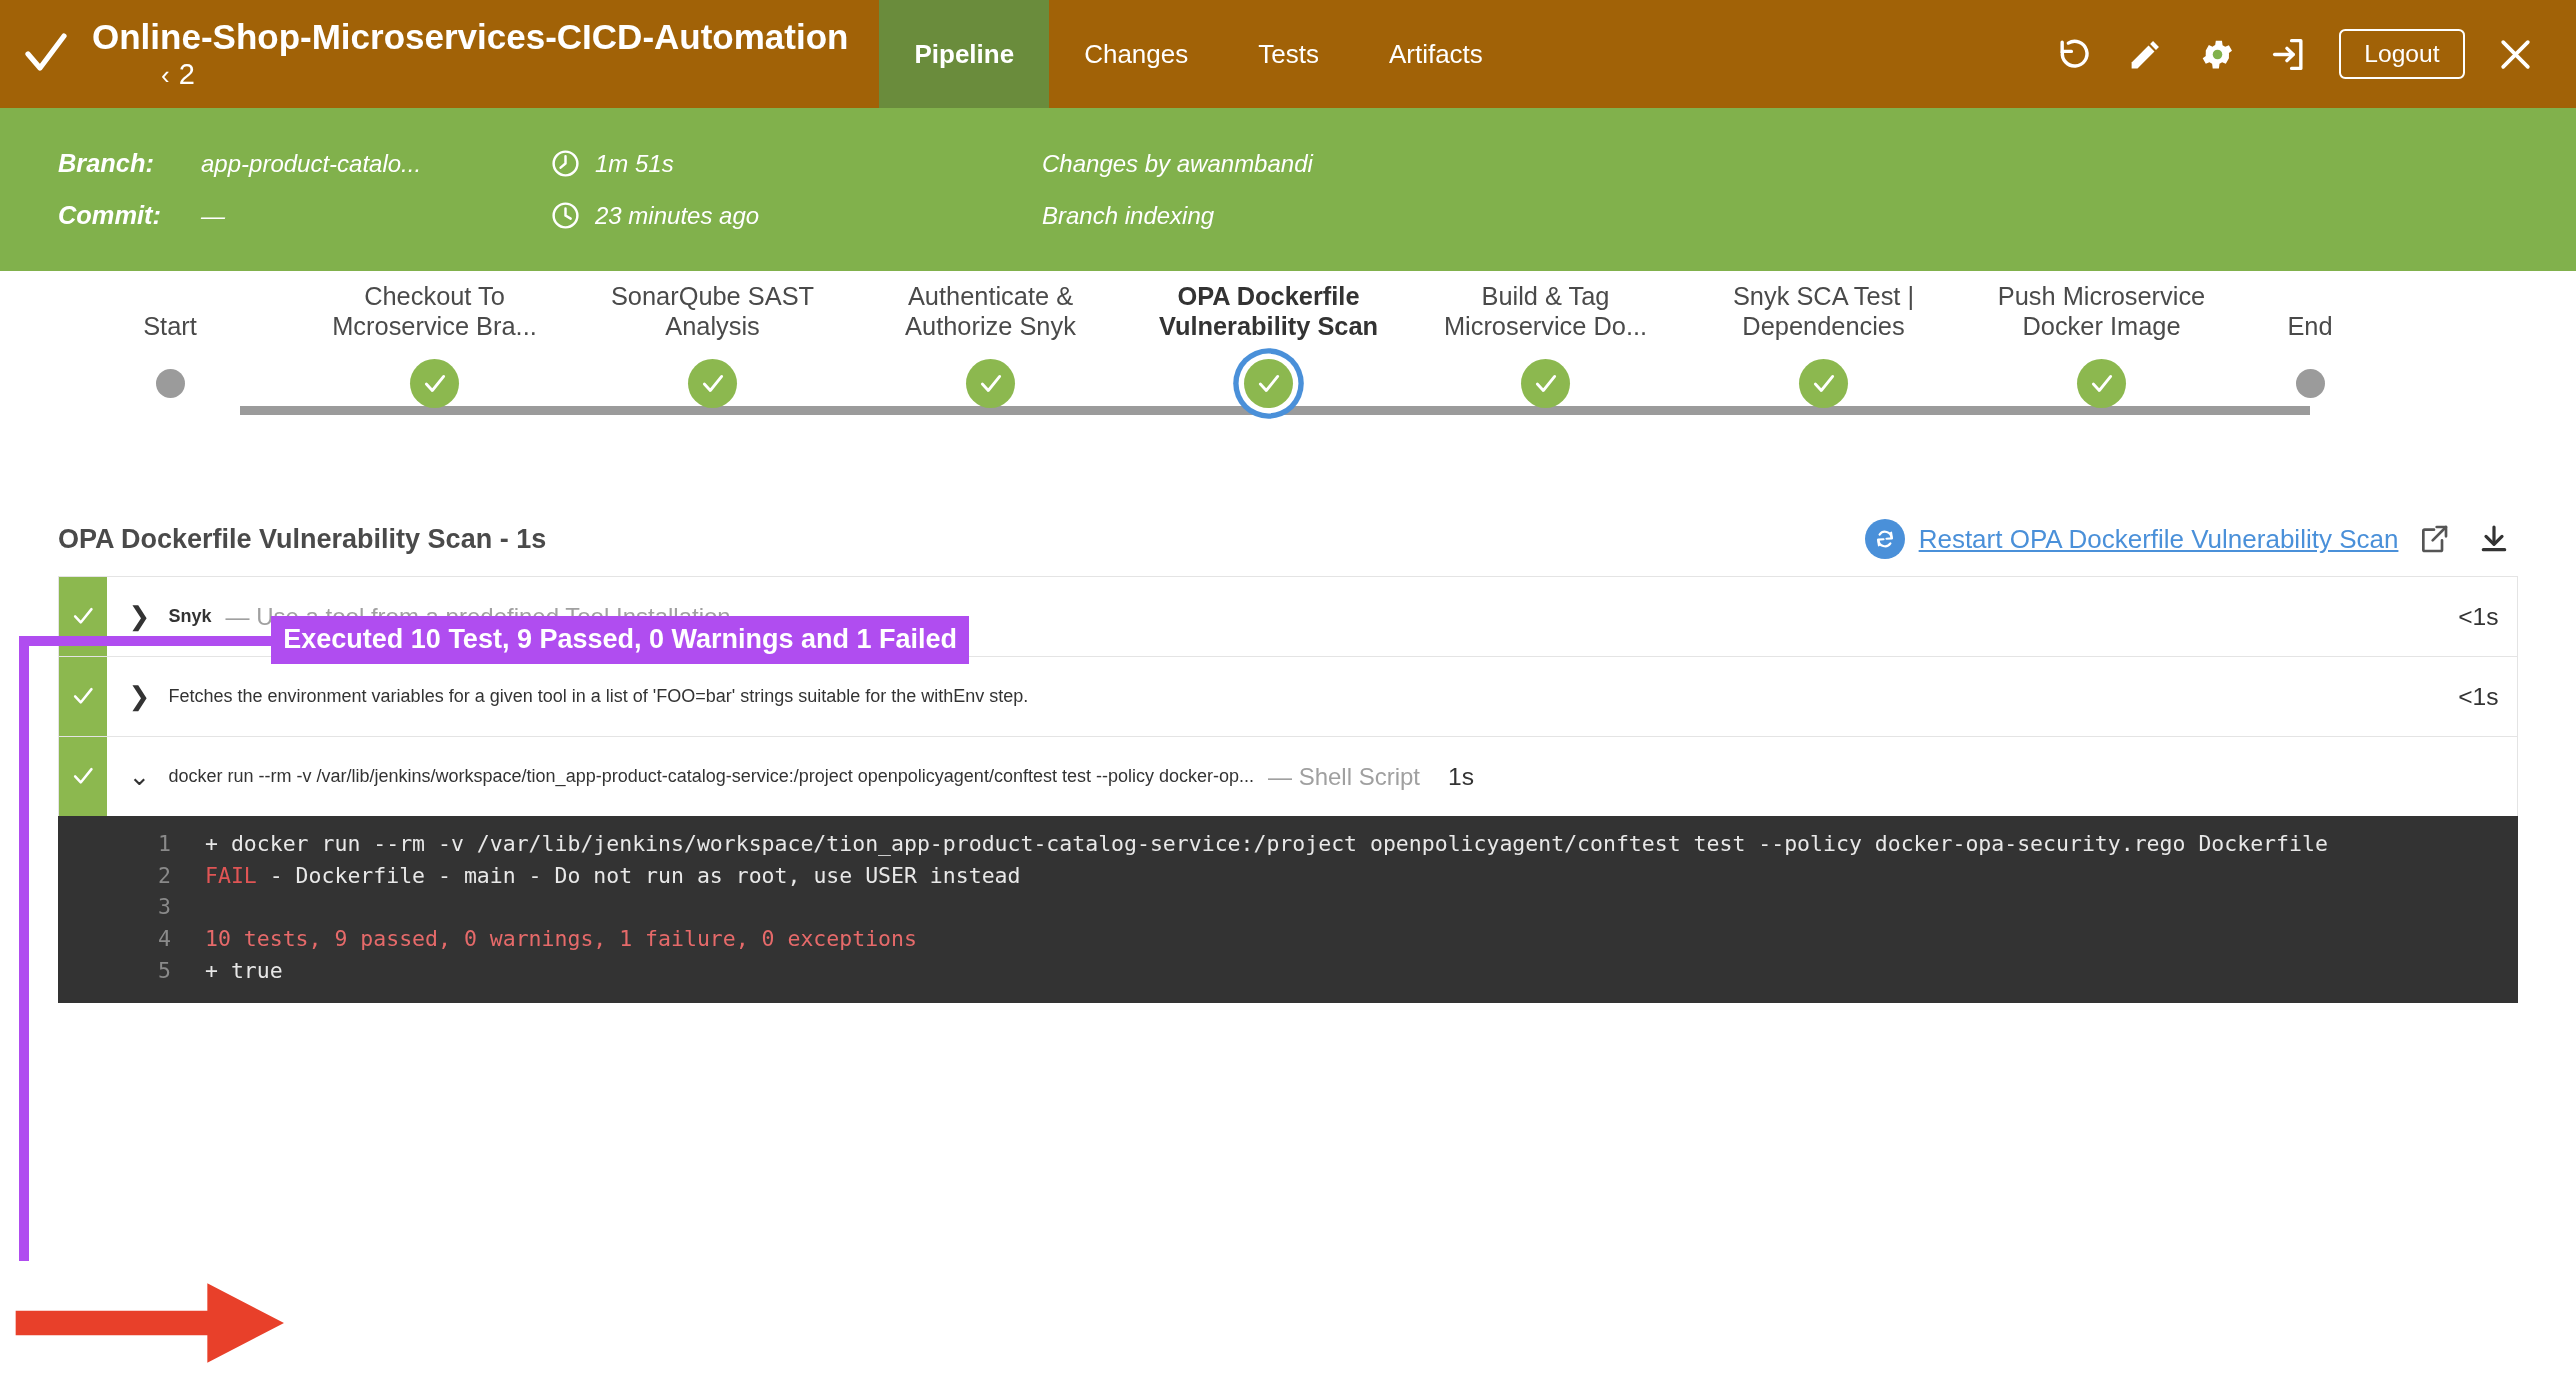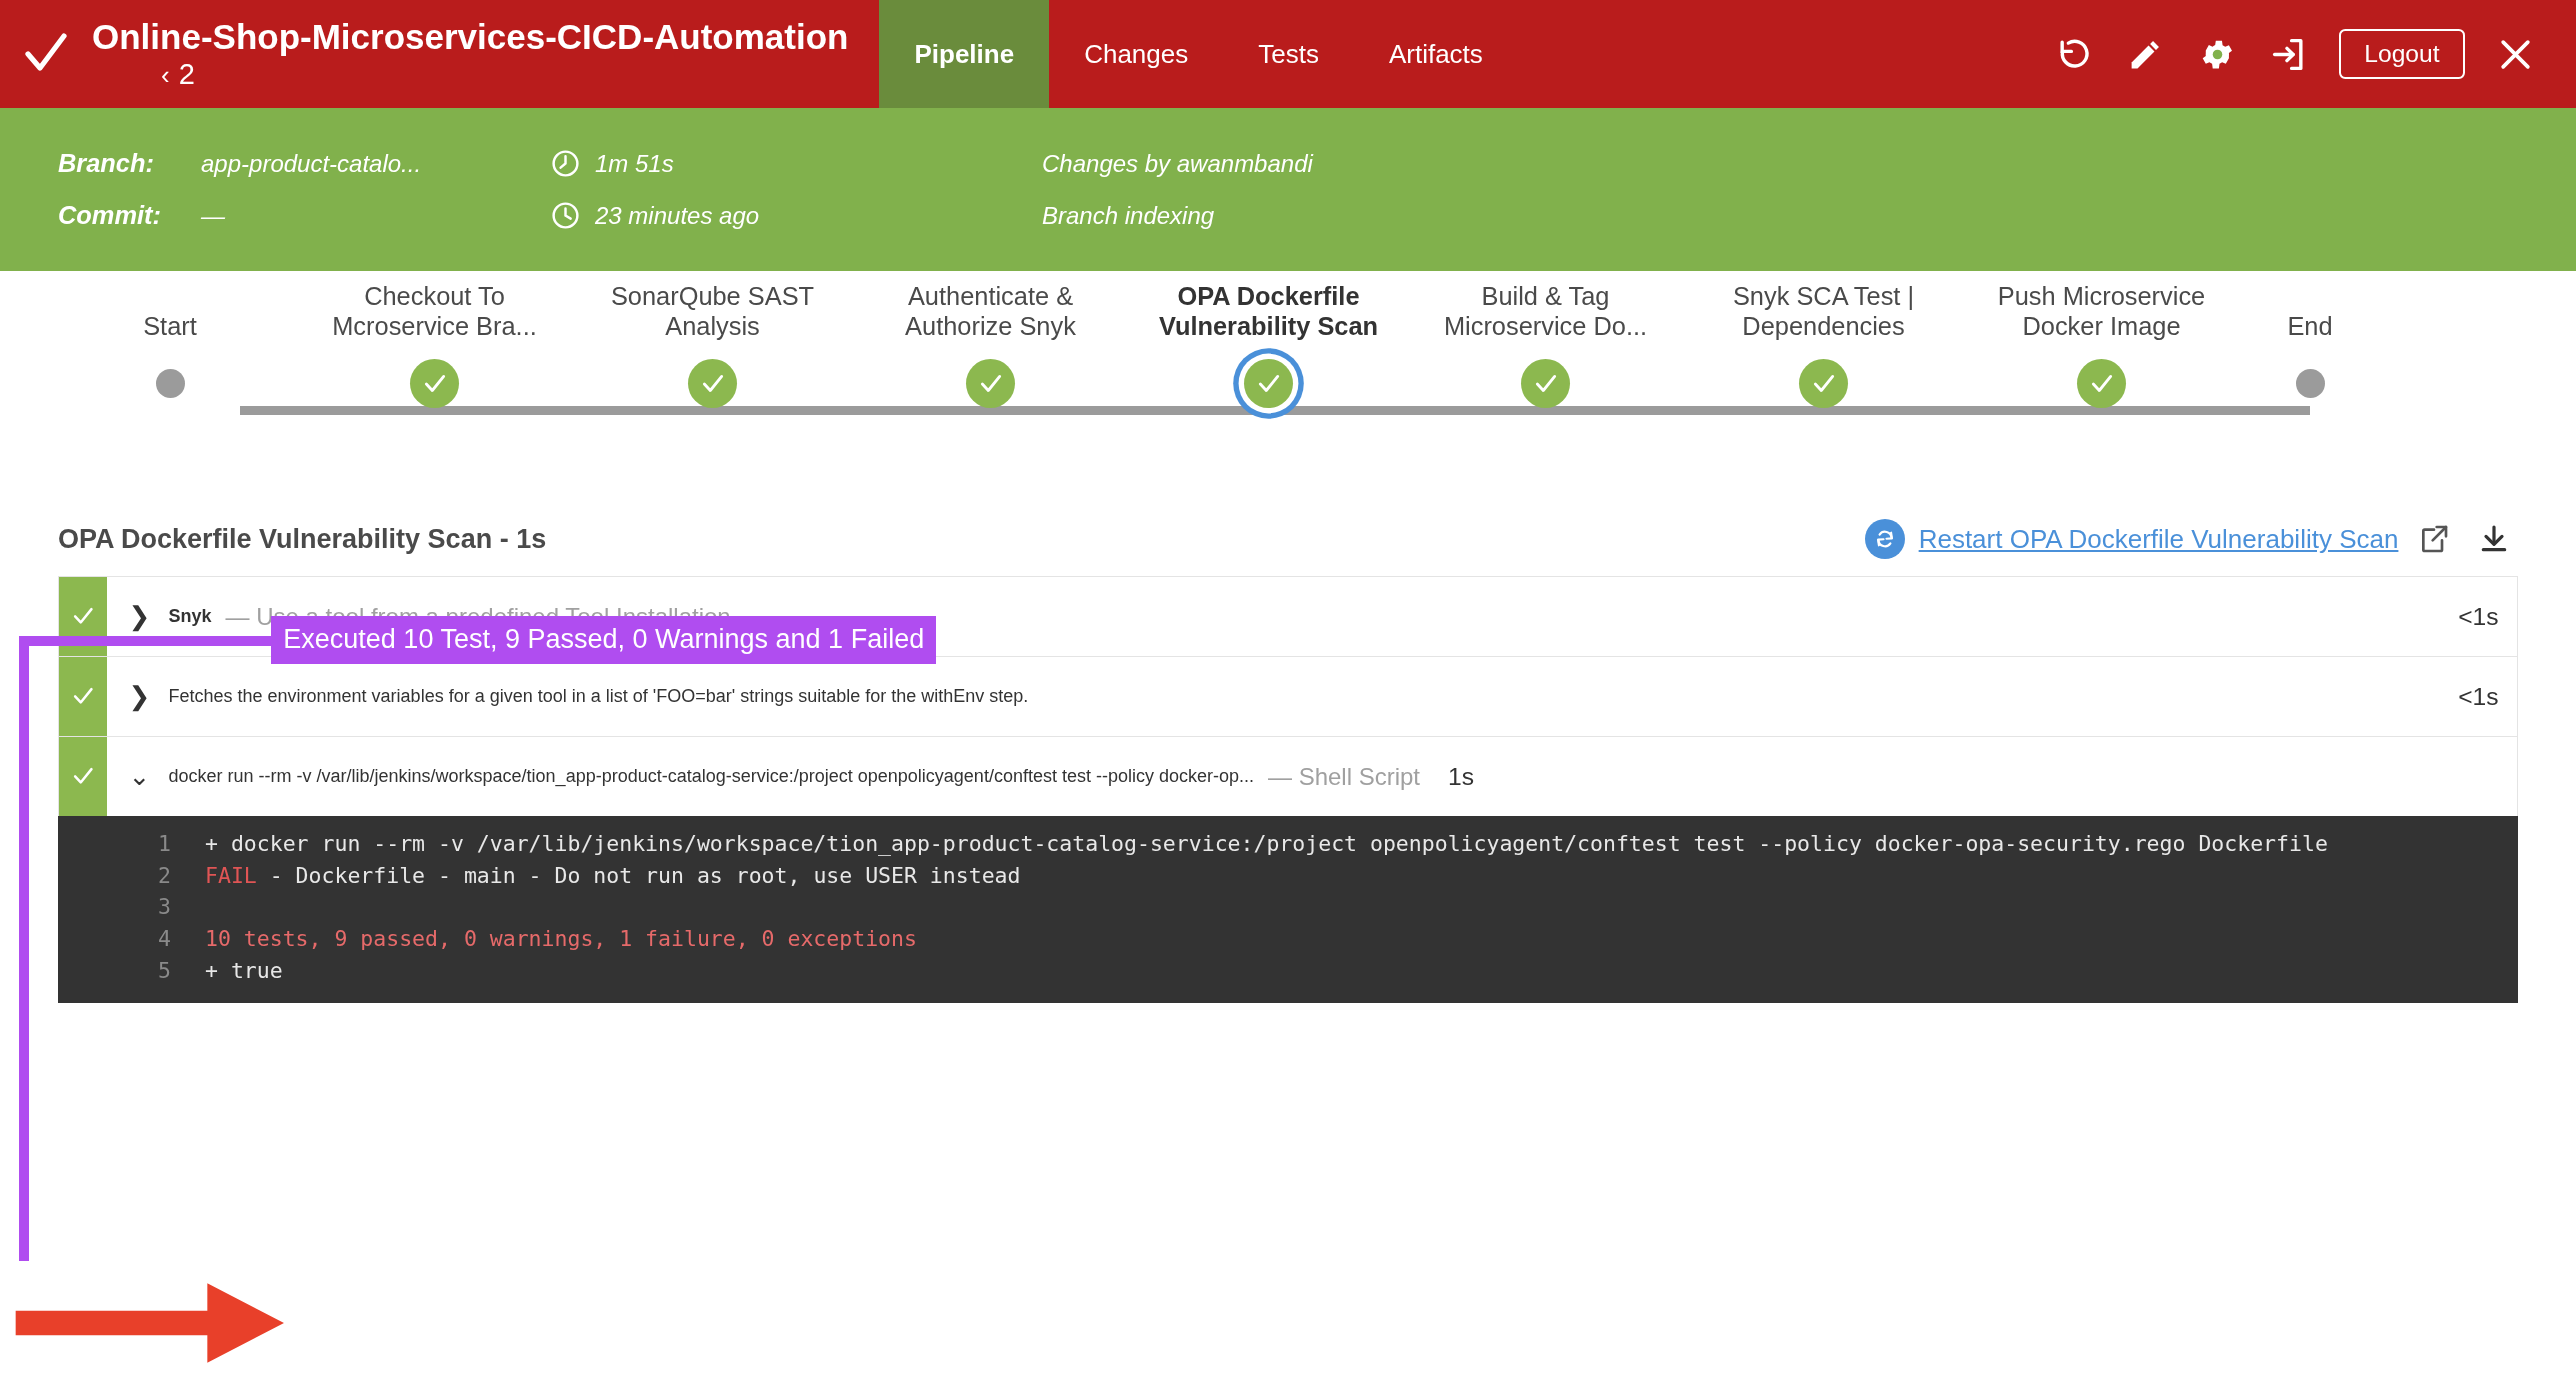--- a/index.html
+++ b/index.html
@@ -7,21 +7,21 @@
     width: 2576px; height: 1379px;
     background: #ffffff;
     font-family: "Liberation Sans", sans-serif;
     overflow: hidden;
   }
 
   
   .header {
     position: relative;
     height: 108px;
-    background: #b91c1c;
+    background: #a16207;
     display: flex;
     align-items: stretch;
     justify-content: center;
   }
   .hdr-status {
     width: 92px;
     display: flex; align-items: center; justify-content: center;
     flex-shrink: 0;
   }
   .hdr-status svg { width: 48px; height: 48px; }
@@ -118,21 +118,21 @@
 
   
   .annot-purple {
     position: absolute; z-index: 40;
     border-left: 10.8px solid #b04df0;
     border-top: 10.8px solid #b04df0;
   }
   .annot-badge {
     position: absolute; z-index: 45;
     background: #b04df0; color: #fff;
-    font-size: 27px; font-weight: normal;
+    font-size: 27px; font-weight: bold;
     padding: 7.7px 12.3px 9.2px 12.3px;
     white-space: nowrap;
   }
   .annot-arrow { position: absolute; z-index: 46; }
 
   
   .stage-head {
     display: flex; align-items: center;
     padding: 0 58px 0 58px;
     height: 74px;

